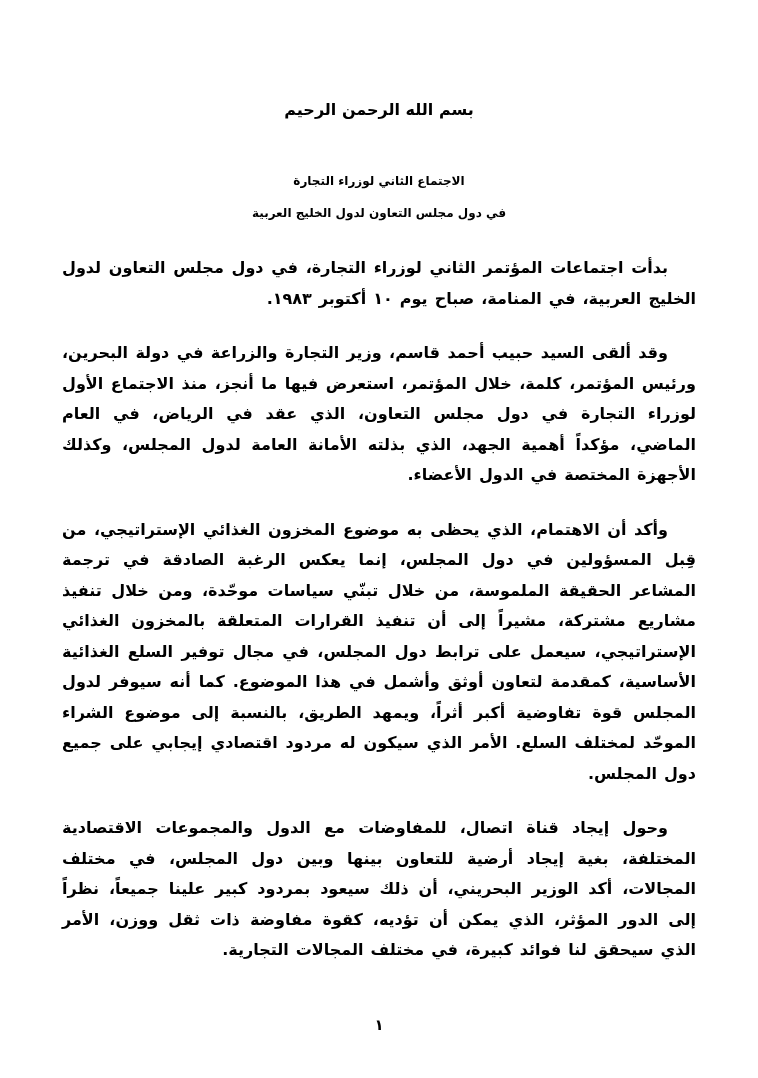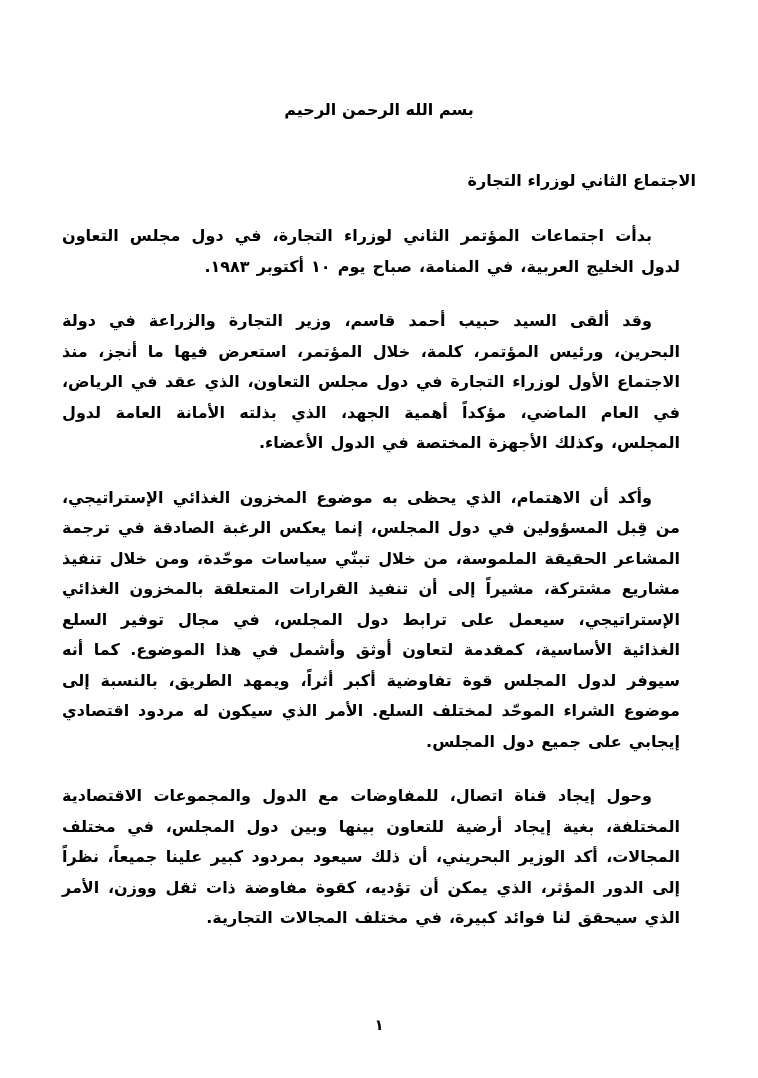--- a/index.html
+++ b/index.html
@@ -29,35 +29,36 @@
     direction: rtl;
     font-weight: bold;
   }
   .basmala {
     text-align: center;
     font-size: 16px;
     line-height: 30px;
     margin: 0 0 40px 0;
   }
   .title-block {
-    font-size: 16px;
+    text-align: center;
+    font-size: 12px;
     line-height: 32px;
     margin: 0 0 24px 0;
   }
   .title-line {
     display: block;
   }
   .body-paragraph {
     font-size: 16px;
     line-height: 30.5px;
     text-align: justify;
     text-justify: inter-word;
     text-indent: 28px;
     word-spacing: 1.5px;
-    margin: 0 16px 24px 0;
+    margin: 0 0 24px 0;
   }
   .page-footer {
     position: absolute;
     top: 1016px;
     left: 0;
     right: 0;
     text-align: center;
     font-size: 15px;
     font-weight: bold;
   }
@@ -65,20 +66,21 @@
 </head>
 <body>
 
 <div class="page">
   <div class="content">
 
     <div class="basmala">بسم الله الرحمن الرحيم</div>
 
     <div class="title-block">
       <span class="title-line">الاجتماع الثاني لوزراء التجارة</span>
+      <span class="title-line">في دول مجلس التعاون لدول الخليج العربية</span>
     </div>
 
     <p class="body-paragraph">بدأت اجتماعات المؤتمر الثاني لوزراء التجارة، في دول مجلس التعاون لدول الخليج العربية، في المنامة، صباح يوم ١٠ أكتوبر ١٩٨٣.</p>
 
     <p class="body-paragraph">وقد ألقى السيد حبيب أحمد قاسم، وزير التجارة والزراعة في دولة البحرين، ورئيس المؤتمر، كلمة، خلال المؤتمر، استعرض فيها ما أنجز، منذ الاجتماع الأول لوزراء التجارة في دول مجلس التعاون، الذي عقد في الرياض، في العام الماضي، مؤكداً أهمية الجهد، الذي بذلته الأمانة العامة لدول المجلس، وكذلك الأجهزة المختصة في الدول الأعضاء.</p>
 
     <p class="body-paragraph">وأكد أن الاهتمام، الذي يحظى به موضوع المخزون الغذائي الإستراتيجي، من قِبل المسؤولين في دول المجلس، إنما يعكس الرغبة الصادقة في ترجمة المشاعر الحقيقة الملموسة، من خلال تبنّي سياسات موحّدة، ومن خلال تنفيذ مشاريع مشتركة، مشيراً إلى أن تنفيذ القرارات المتعلقة بالمخزون الغذائي الإستراتيجي، سيعمل على ترابط دول المجلس، في مجال توفير السلع الغذائية الأساسية، كمقدمة لتعاون أوثق وأشمل في هذا الموضوع. كما أنه سيوفر لدول المجلس قوة تفاوضية أكبر أثراً، ويمهد الطريق، بالنسبة إلى موضوع الشراء الموحّد لمختلف السلع. الأمر الذي سيكون له مردود اقتصادي إيجابي على جميع دول المجلس.</p>
 
     <p class="body-paragraph">وحول إيجاد قناة اتصال، للمفاوضات مع الدول والمجموعات الاقتصادية المختلفة، بغية إيجاد أرضية للتعاون بينها وبين دول المجلس، في مختلف المجالات، أكد الوزير البحريني، أن ذلك سيعود بمردود كبير علينا جميعاً، نظراً إلى الدور المؤثر، الذي يمكن أن تؤديه، كقوة مفاوضة ذات ثقل ووزن، الأمر الذي سيحقق لنا فوائد كبيرة، في مختلف المجالات التجارية.</p>
 

